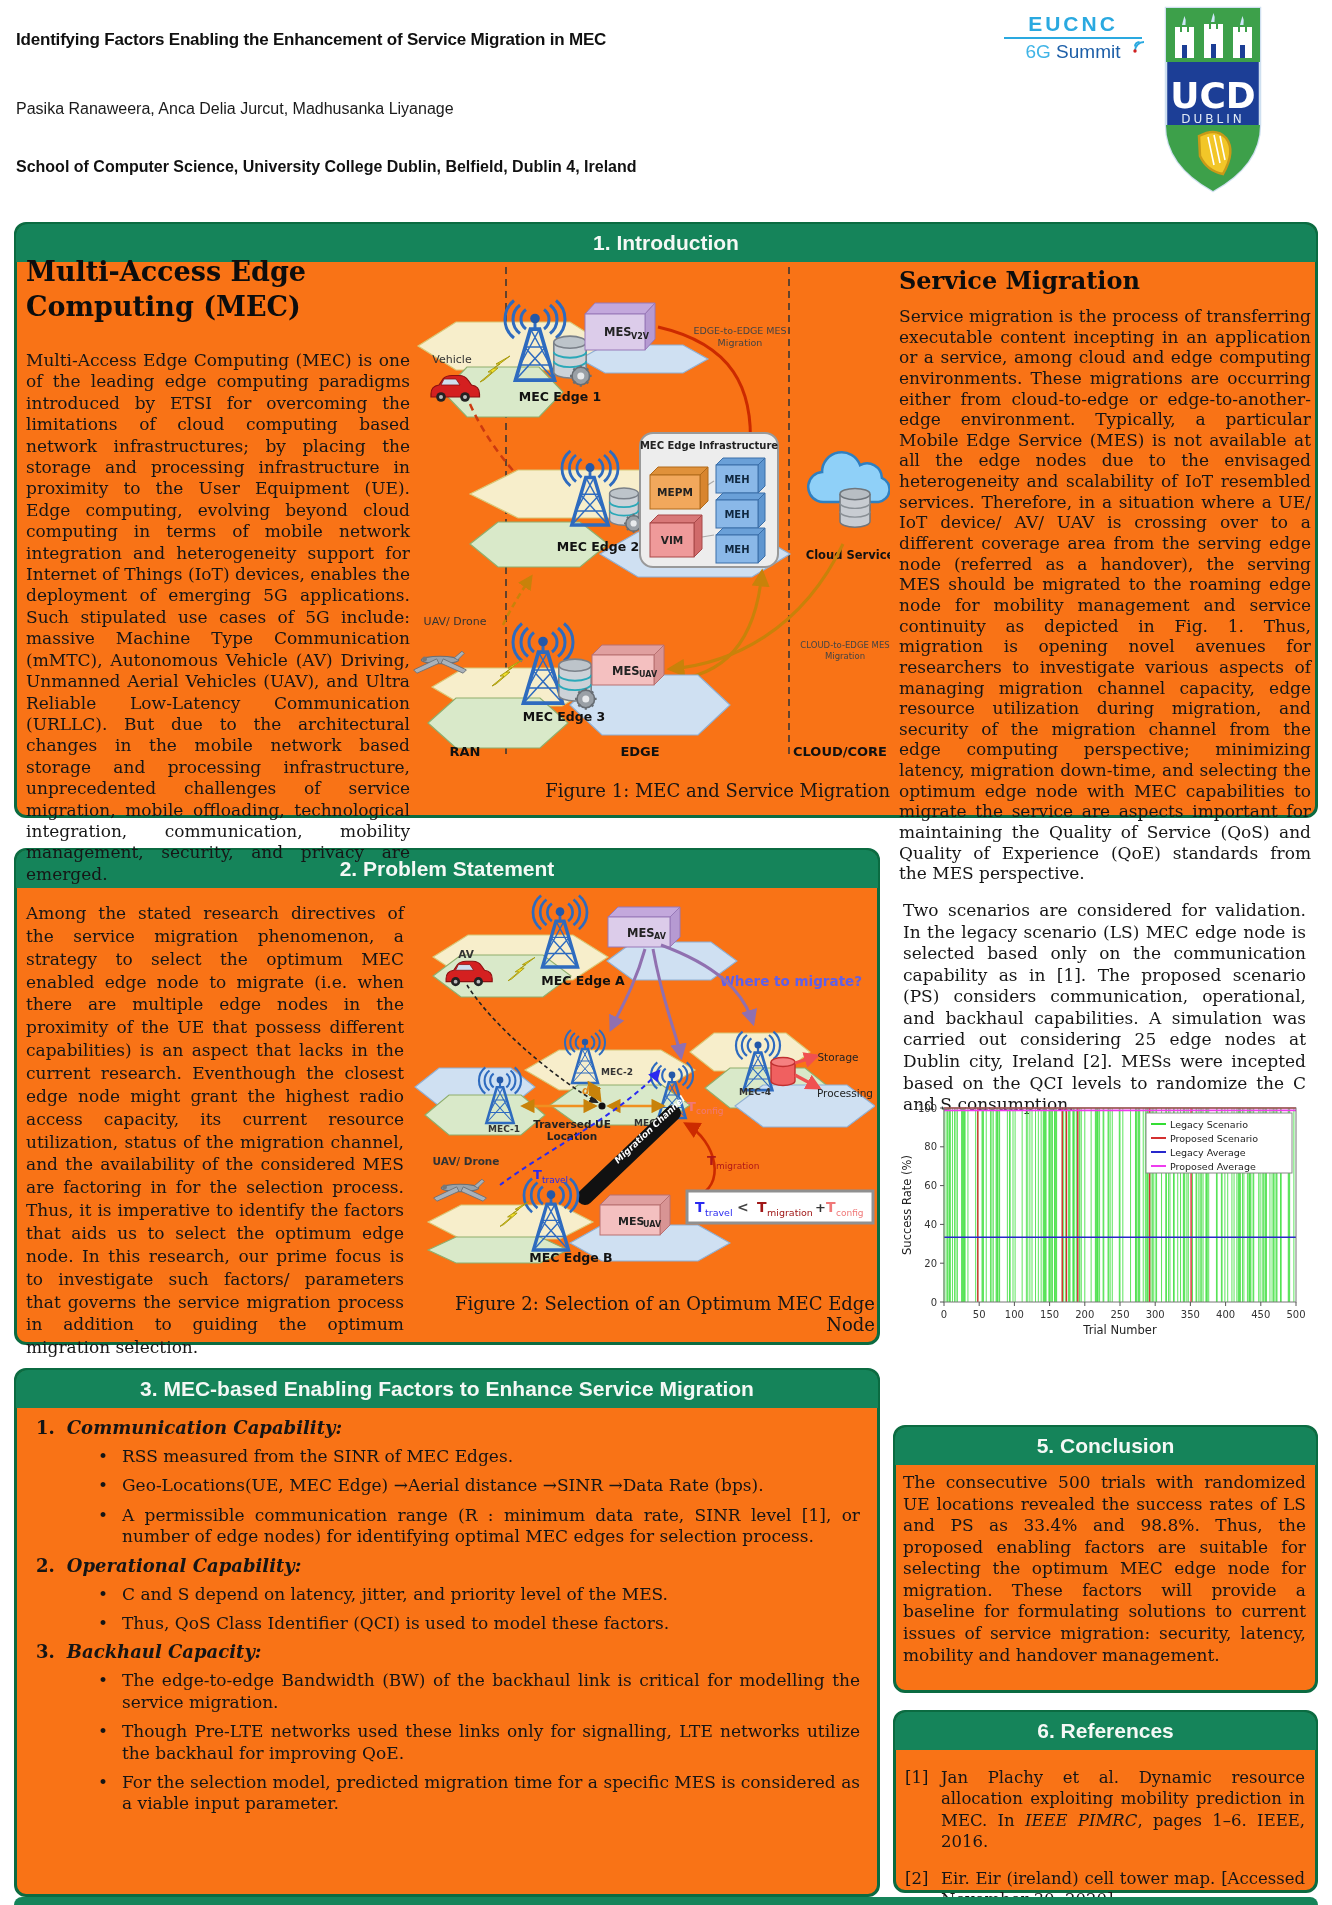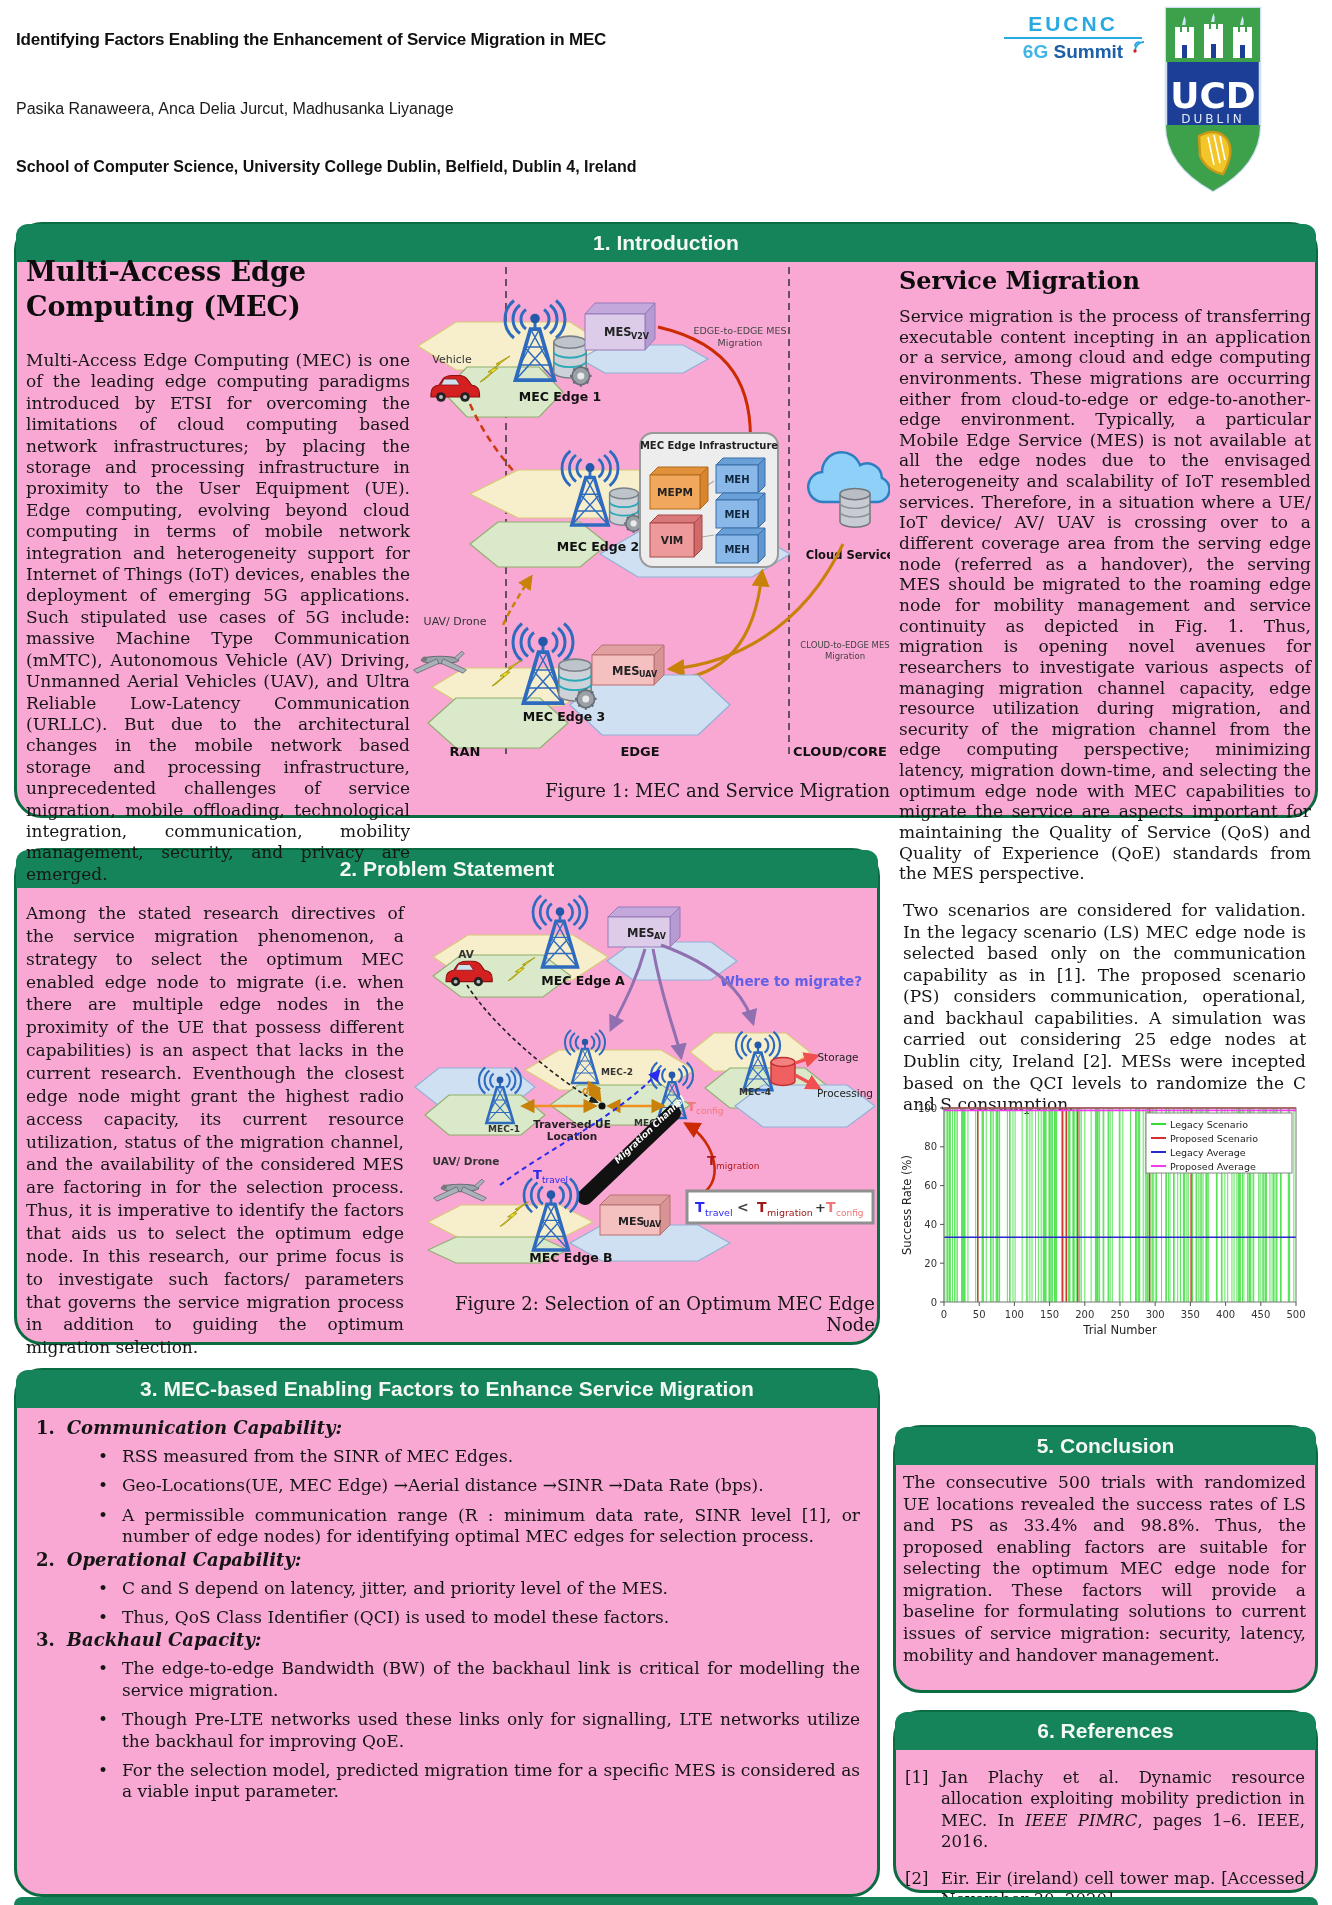--- a/index.html
+++ b/index.html
@@ -1,32 +1,32 @@
 <!DOCTYPE html>
 <html><head>
 <meta charset="utf-8">
 <style>
   html,body{margin:0;padding:0;background:#fff}
   .poster{position:relative;width:1332px;height:1905px;background:#fff;overflow:hidden;font-family:"DejaVu Serif",serif}
   .abs{position:absolute}
-  .sec{position:absolute;background:#f9a8d4;border:3px solid #0b6b41;border-radius:28px;box-sizing:border-box}
+  .sec{position:absolute;background:#f97316;border:3px solid #0b6b41;border-radius:12px;box-sizing:border-box}
   .sec-h{position:absolute;left:-1px;top:-1px;right:-1px;height:38px;background:#15845a;border-radius:12px 12px 0 0;
          color:#f4f8f5;font-family:"Liberation Sans",sans-serif;font-weight:bold;font-size:21px;
          display:flex;align-items:center;justify-content:center}
   .title{font-family:"Liberation Sans",sans-serif;font-weight:bold;font-size:17px;color:#101010;letter-spacing:-.2px}
   .authors{font-family:"Liberation Sans",sans-serif;font-size:16px;color:#1a1a1a}
   .affil{font-family:"Liberation Sans",sans-serif;font-weight:bold;font-size:16px;color:#111}
   .body-serif{font-family:"DejaVu Serif",serif;color:#161616;text-align:justify}
   .colhead{font-family:"DejaVu Serif",serif;font-weight:bold;color:#0d0d0d}
   .cap{font-family:"DejaVu Serif",serif;color:#161616;text-align:right}
   .eucnc-top{font-family:"Liberation Sans",sans-serif;font-weight:bold;font-size:21px;color:#2aa9e0;letter-spacing:3px;text-align:center}
   .eucnc-rule{height:2px;background:#2aa9e0;margin:1px 4px 2px 4px}
-  .summit{font-family:"Liberation Sans",sans-serif;font-weight:bold;font-size:19px;text-align:center}
+  .summit{font-family:"Liberation Sans",sans-serif;font-weight:normal;font-size:19px;text-align:center}
   .factors{position:absolute;left:36px;top:1415px;width:824px;font-family:"DejaVu Serif",serif;font-size:17px;color:#151515}
-  .fgroup{margin-top:1px}
+  .fgroup{margin-top:7px}
   .fgroup:first-child{margin-top:2px}
   .fnum{font-weight:bold;font-size:18px}
   .ftitle{font-weight:bold;font-style:italic;font-size:18px;margin-left:12px}
   .fbullet{position:relative;margin:8px 0 0 86px;text-align:justify;line-height:1.26}
   .fbullet::before{content:"\2022";position:absolute;left:-24px;top:0}
   .ref{position:relative;margin-top:15px;padding-left:36px;text-align:justify;font-size:16.5px;line-height:1.3}
   .ref-label{position:absolute;left:0;top:0}
   svg text{font-family:"DejaVu Sans",sans-serif}
   #fig3-svg text{font-family:"DejaVu Sans",sans-serif}
   .bottom-strip{position:absolute;left:14px;top:1897px;width:1304px;height:8px;background:#15845a;border-radius:8px 8px 0 0}

